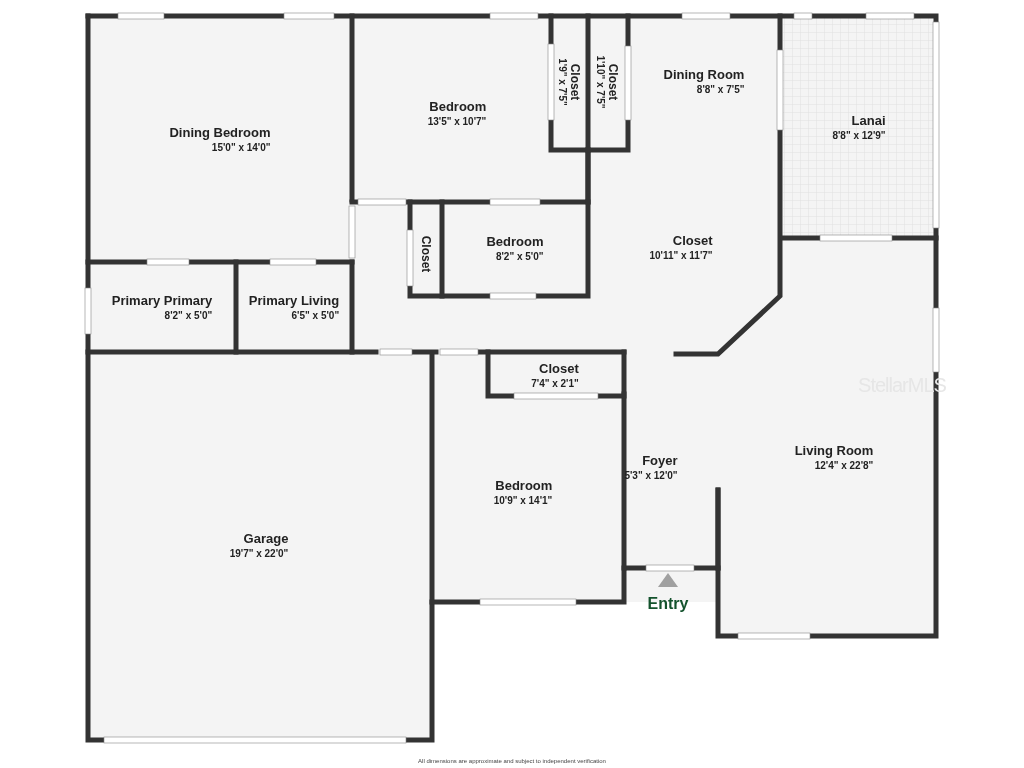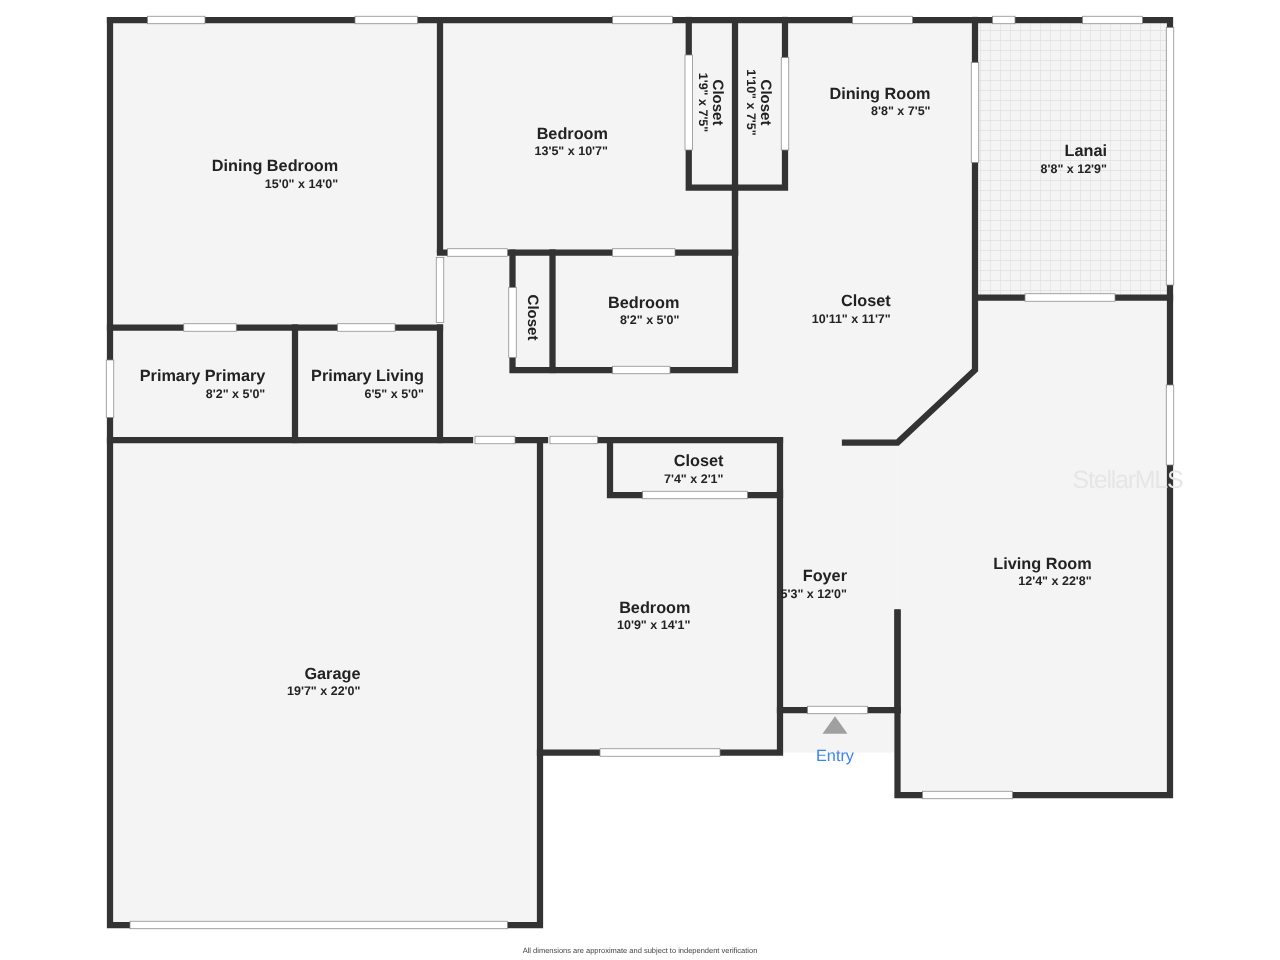--- a/index.html
+++ b/index.html
@@ -4,21 +4,21 @@
 <style>
   html, body { margin: 0; padding: 0; background: #ffffff; }
   body { width: 1024px; height: 768px; position: relative; overflow: hidden; font-family: "Liberation Sans", sans-serif; }
   #plan { position: absolute; left: 0; top: 0; }
   .label { position: absolute; text-align: right; color: #222; transform: translate(-50%, -50%); white-space: nowrap; }
   .label .name { font-weight: bold; font-size: 13px; display: block; }
   .label .dim { font-weight: bold; font-size: 10px; display: block; margin-top: 2px; }
   .vlabel { position: absolute; color: #222; transform: translate(-50%, -50%) rotate(90deg); white-space: nowrap; text-align: center; }
   .vlabel .name { font-weight: bold; font-size: 12px; display: block; }
   .vlabel .dim { font-weight: bold; font-size: 10px; display: block; }
-  .entry { position: absolute; font-weight: normal; font-size: 13px; color: #3b82f6; transform: translate(-50%, -50%); }
+  .entry { position: absolute; font-weight: bold; font-size: 16px; color: #14532d; transform: translate(-50%, -50%); }
   .watermark { position: absolute; font-size: 20px; color: #e6e6e6; font-weight: normal; transform: translate(-50%, -50%); letter-spacing: -1px; }
   .footnote { position: absolute; left: 512px; top: 761px; transform: translate(-50%, -50%); font-size: 6px; color: #444; white-space: nowrap; }
 </style>
 </head>
 <body>
 
 <svg id="plan" width="1024" height="768" viewBox="0 0 1024 768">
   <defs>
     <pattern id="grid" width="8" height="8" patternUnits="userSpaceOnUse">
       <rect width="8" height="8" fill="#f4f4f4"></rect>

